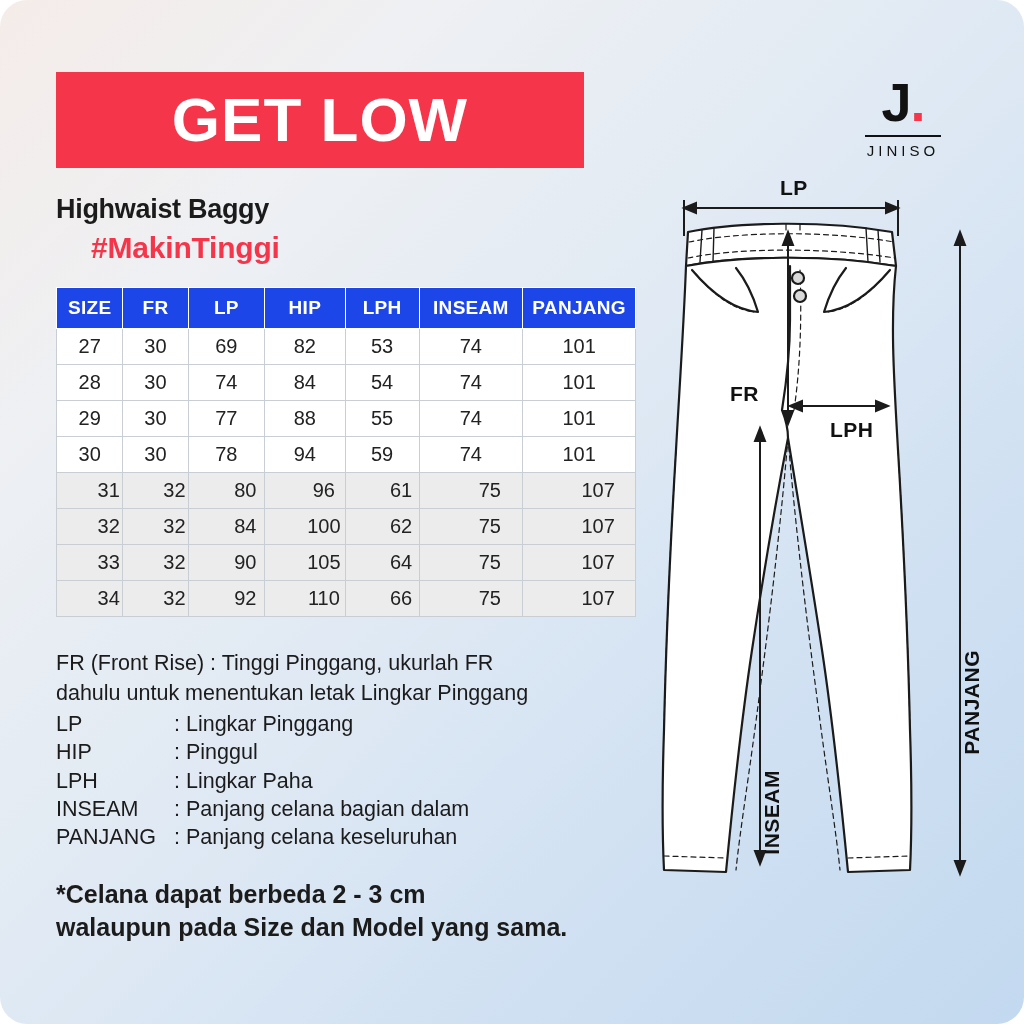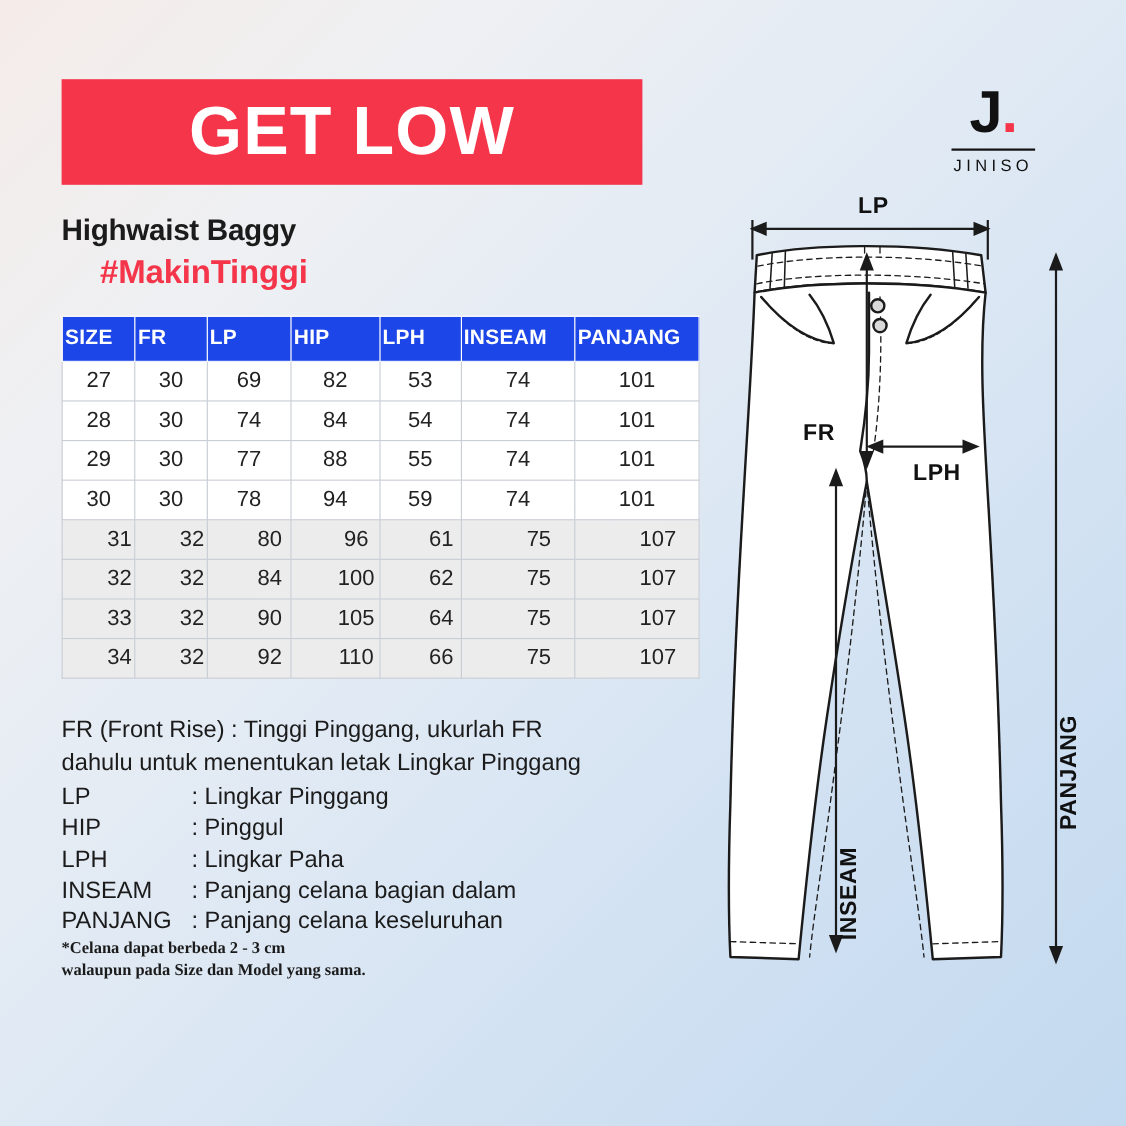--- a/index.html
+++ b/index.html
@@ -11,20 +11,21 @@
     height: 1024px;
     font-family: "Liberation Sans", sans-serif;
     overflow: hidden;
   }
   .page {
     position: relative;
     width: 1024px;
     height: 1024px;
     background: linear-gradient(135deg, #f5ece9 0%, #eef0f3 22%, #dfe9f4 50%, #cfe0f2 75%, #c3d9ef 100%);
     overflow: hidden;
+    border-radius: 27px;
   }
   
   .left {
     position: absolute;
     left: 56px;
     top: 72px;
     width: 600px;
   }
   .banner {
     width: 528px;
@@ -69,21 +70,21 @@
     font-size: 19px;
     color: #1b1b1b;
   }
   table.size-table th {
     background: #1d46e8;
     color: #ffffff;
     font-weight: bold;
     font-size: 19px;
     padding: 9px 2px;
     border: 1px solid #ffffff;
-    text-align: left;
+    text-align: center;
     letter-spacing: 0.3px;
   }
   table.size-table td {
     border: 1px solid #c9cdd4;
     text-align: center;
     padding: 6px 2px;
     background: #ffffff;
     font-size: 20px;
     color: #222;
   }
@@ -115,26 +116,26 @@
     display: flex;
   }
   .legend-key {
     width: 118px;
     flex: 0 0 118px;
   }
   .legend-val {
     flex: 1;
   }
   .note {
-    font-size: 15px;
+    margin-top: 26px;
+    font-size: 25px;
     font-weight: bold;
     color: #1b1b1b;
     line-height: 1.35;
     width: 600px;
-    font-family: Liberation Serif, serif;
   }
   
   .brand {
     position: absolute;
     right: 66px;
     top: 78px;
     text-align: center;
     width: 110px;
   }
   .brand-mark {

